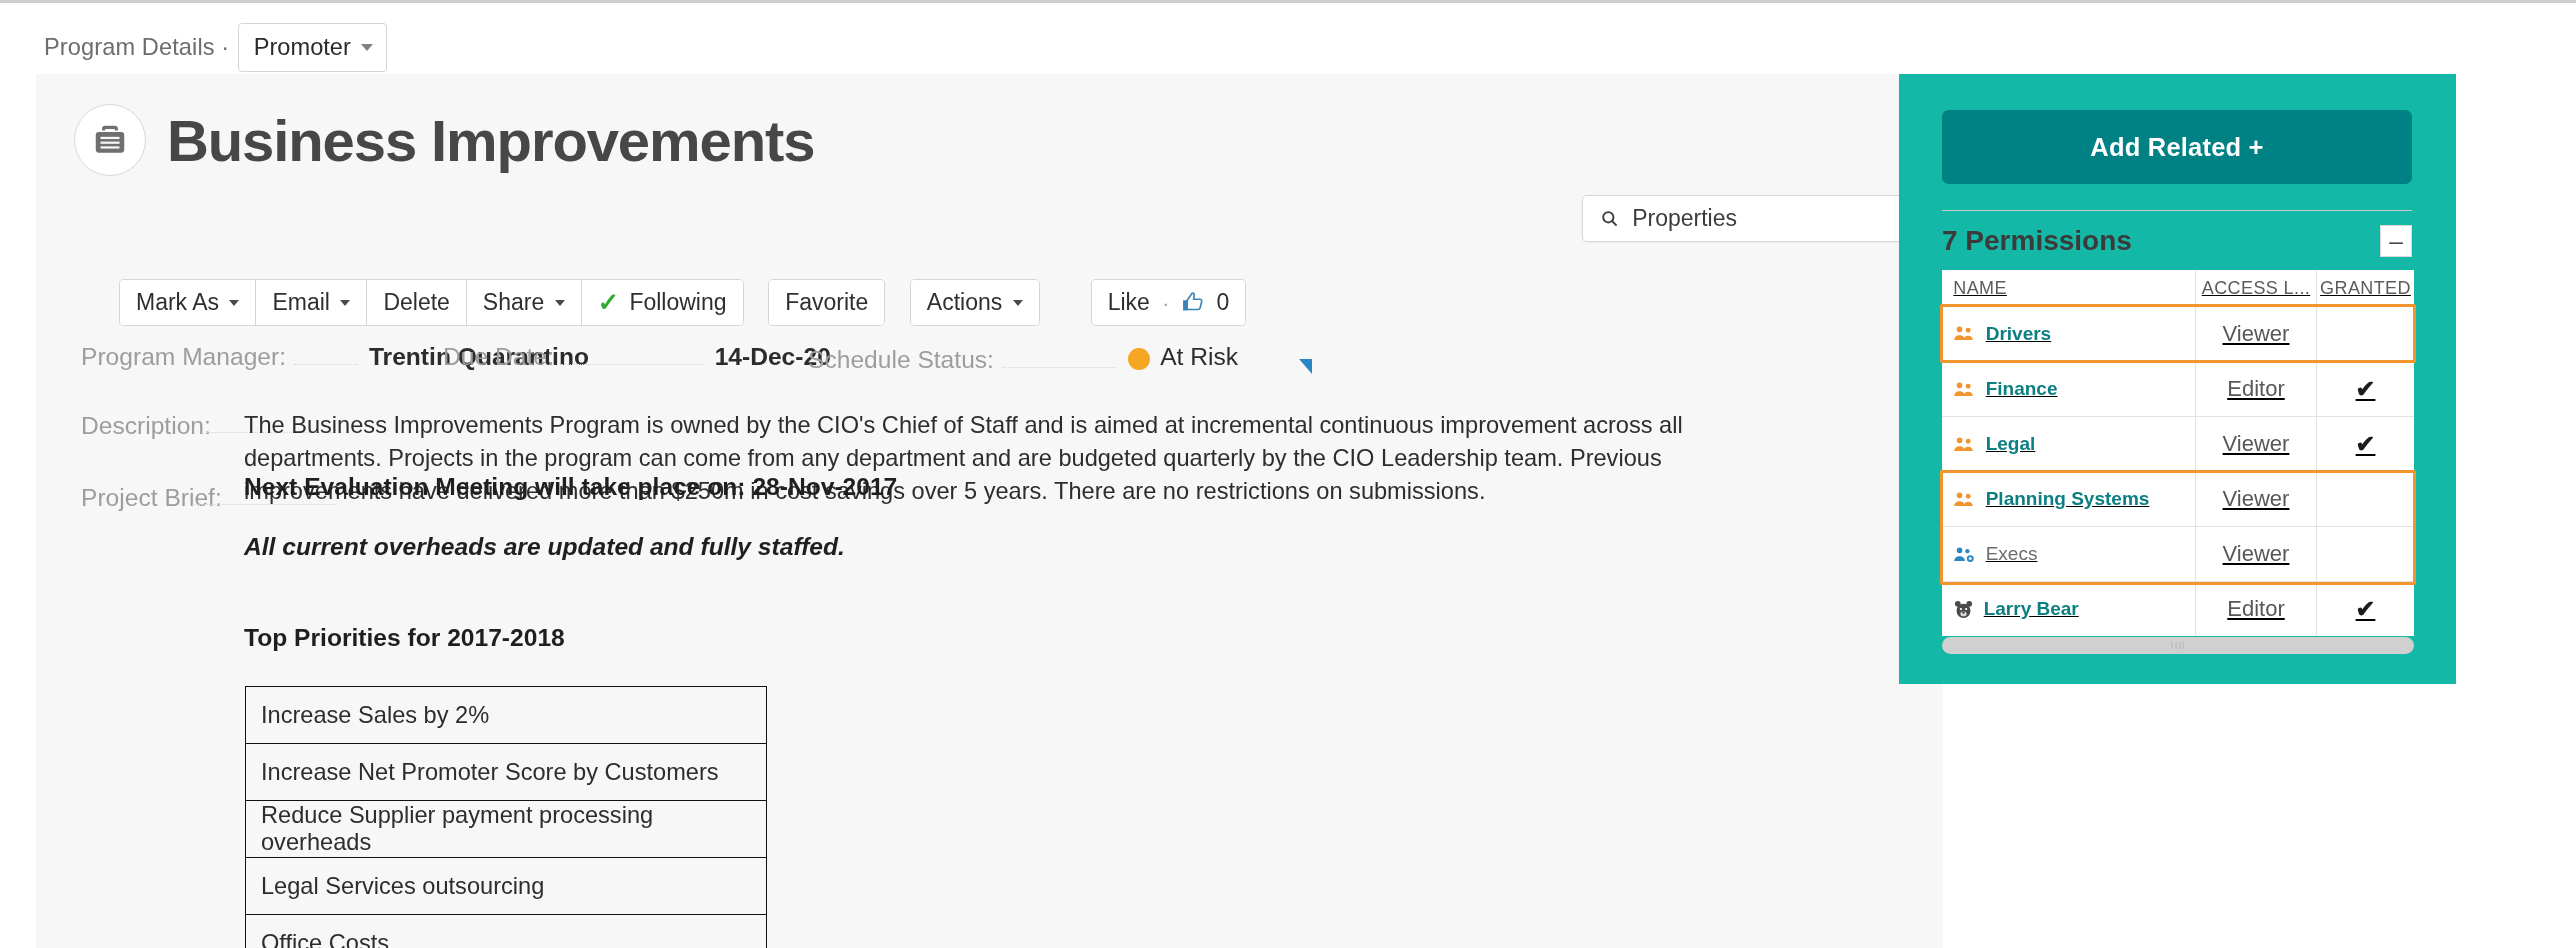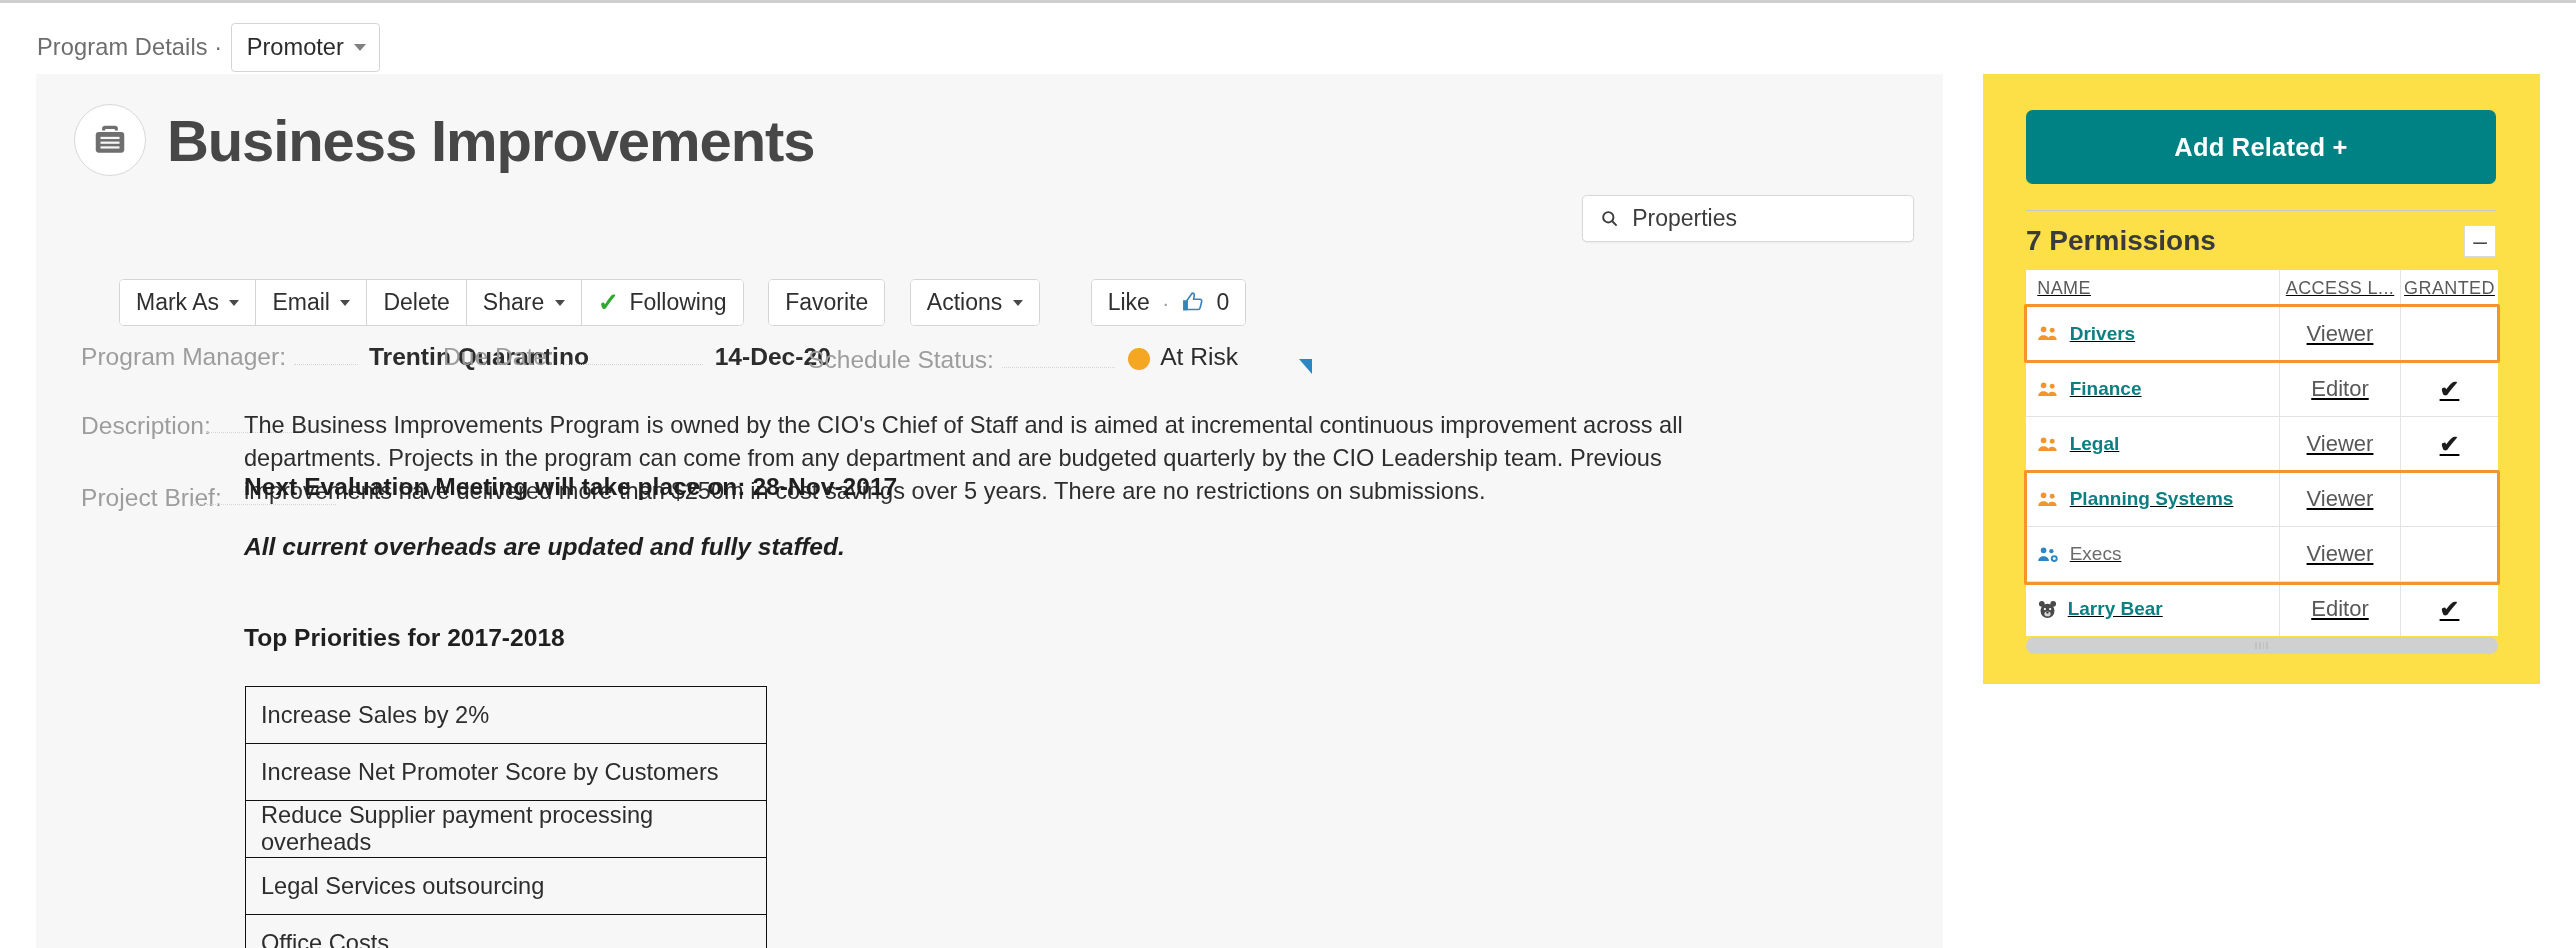--- a/index.html
+++ b/index.html
@@ -12,21 +12,21 @@
   body { position: relative; }
 
   
   .top-rule {
     position: absolute; left: 0; top: 0; width: 2576px; height: 2.8px;
     background: #cfcfcf;
   }
 
   
   .breadcrumb {
-    position: absolute; left: 37px; top: 23px;
+    position: absolute; left: 44px; top: 23px;
     display: flex; align-items: center; gap: 0px;
     height: 49px;
   }
   .breadcrumb-label {
     font-size: 23.6px; color: #6d6d6d; letter-spacing: 0.1px;
     padding-right: 8.5px; white-space: nowrap;
   }
   .view-select {
     height: 49px; min-width: 111px;
     border: 0.9px solid #d4d4d4; border-radius: 3.8px;
@@ -134,22 +134,22 @@
     width: 522px; border: 1.9px solid #111111; border-bottom: none;
   }
   .prio-row {
     height: 57px; display: flex; align-items: center;
     padding-left: 15px; border-bottom: 1.9px solid #111111;
     font-size: 23.6px; color: #2d2d2d; background: transparent;
   }
 
   
   .side-panel {
-    position: absolute; left: 1983px; top: 74px;
-    width: 557px; height: 610px; background: #fde047;
+    position: absolute; left: 1899px; top: 74px;
+    width: 557px; height: 610px; background: #14b8a6;
   }
   .add-related-btn {
     position: absolute; left: 43px; top: 36px;
     width: 470px; height: 74px; border-radius: 6.6px;
     background: #008184; color: #ffffff;
     display: flex; align-items: center; justify-content: center;
     font-size: 25.5px; font-weight: bold; letter-spacing: 0.2px;
   }
   .panel-divider {
     position: absolute; left: 43px; top: 136px; width: 470px;

